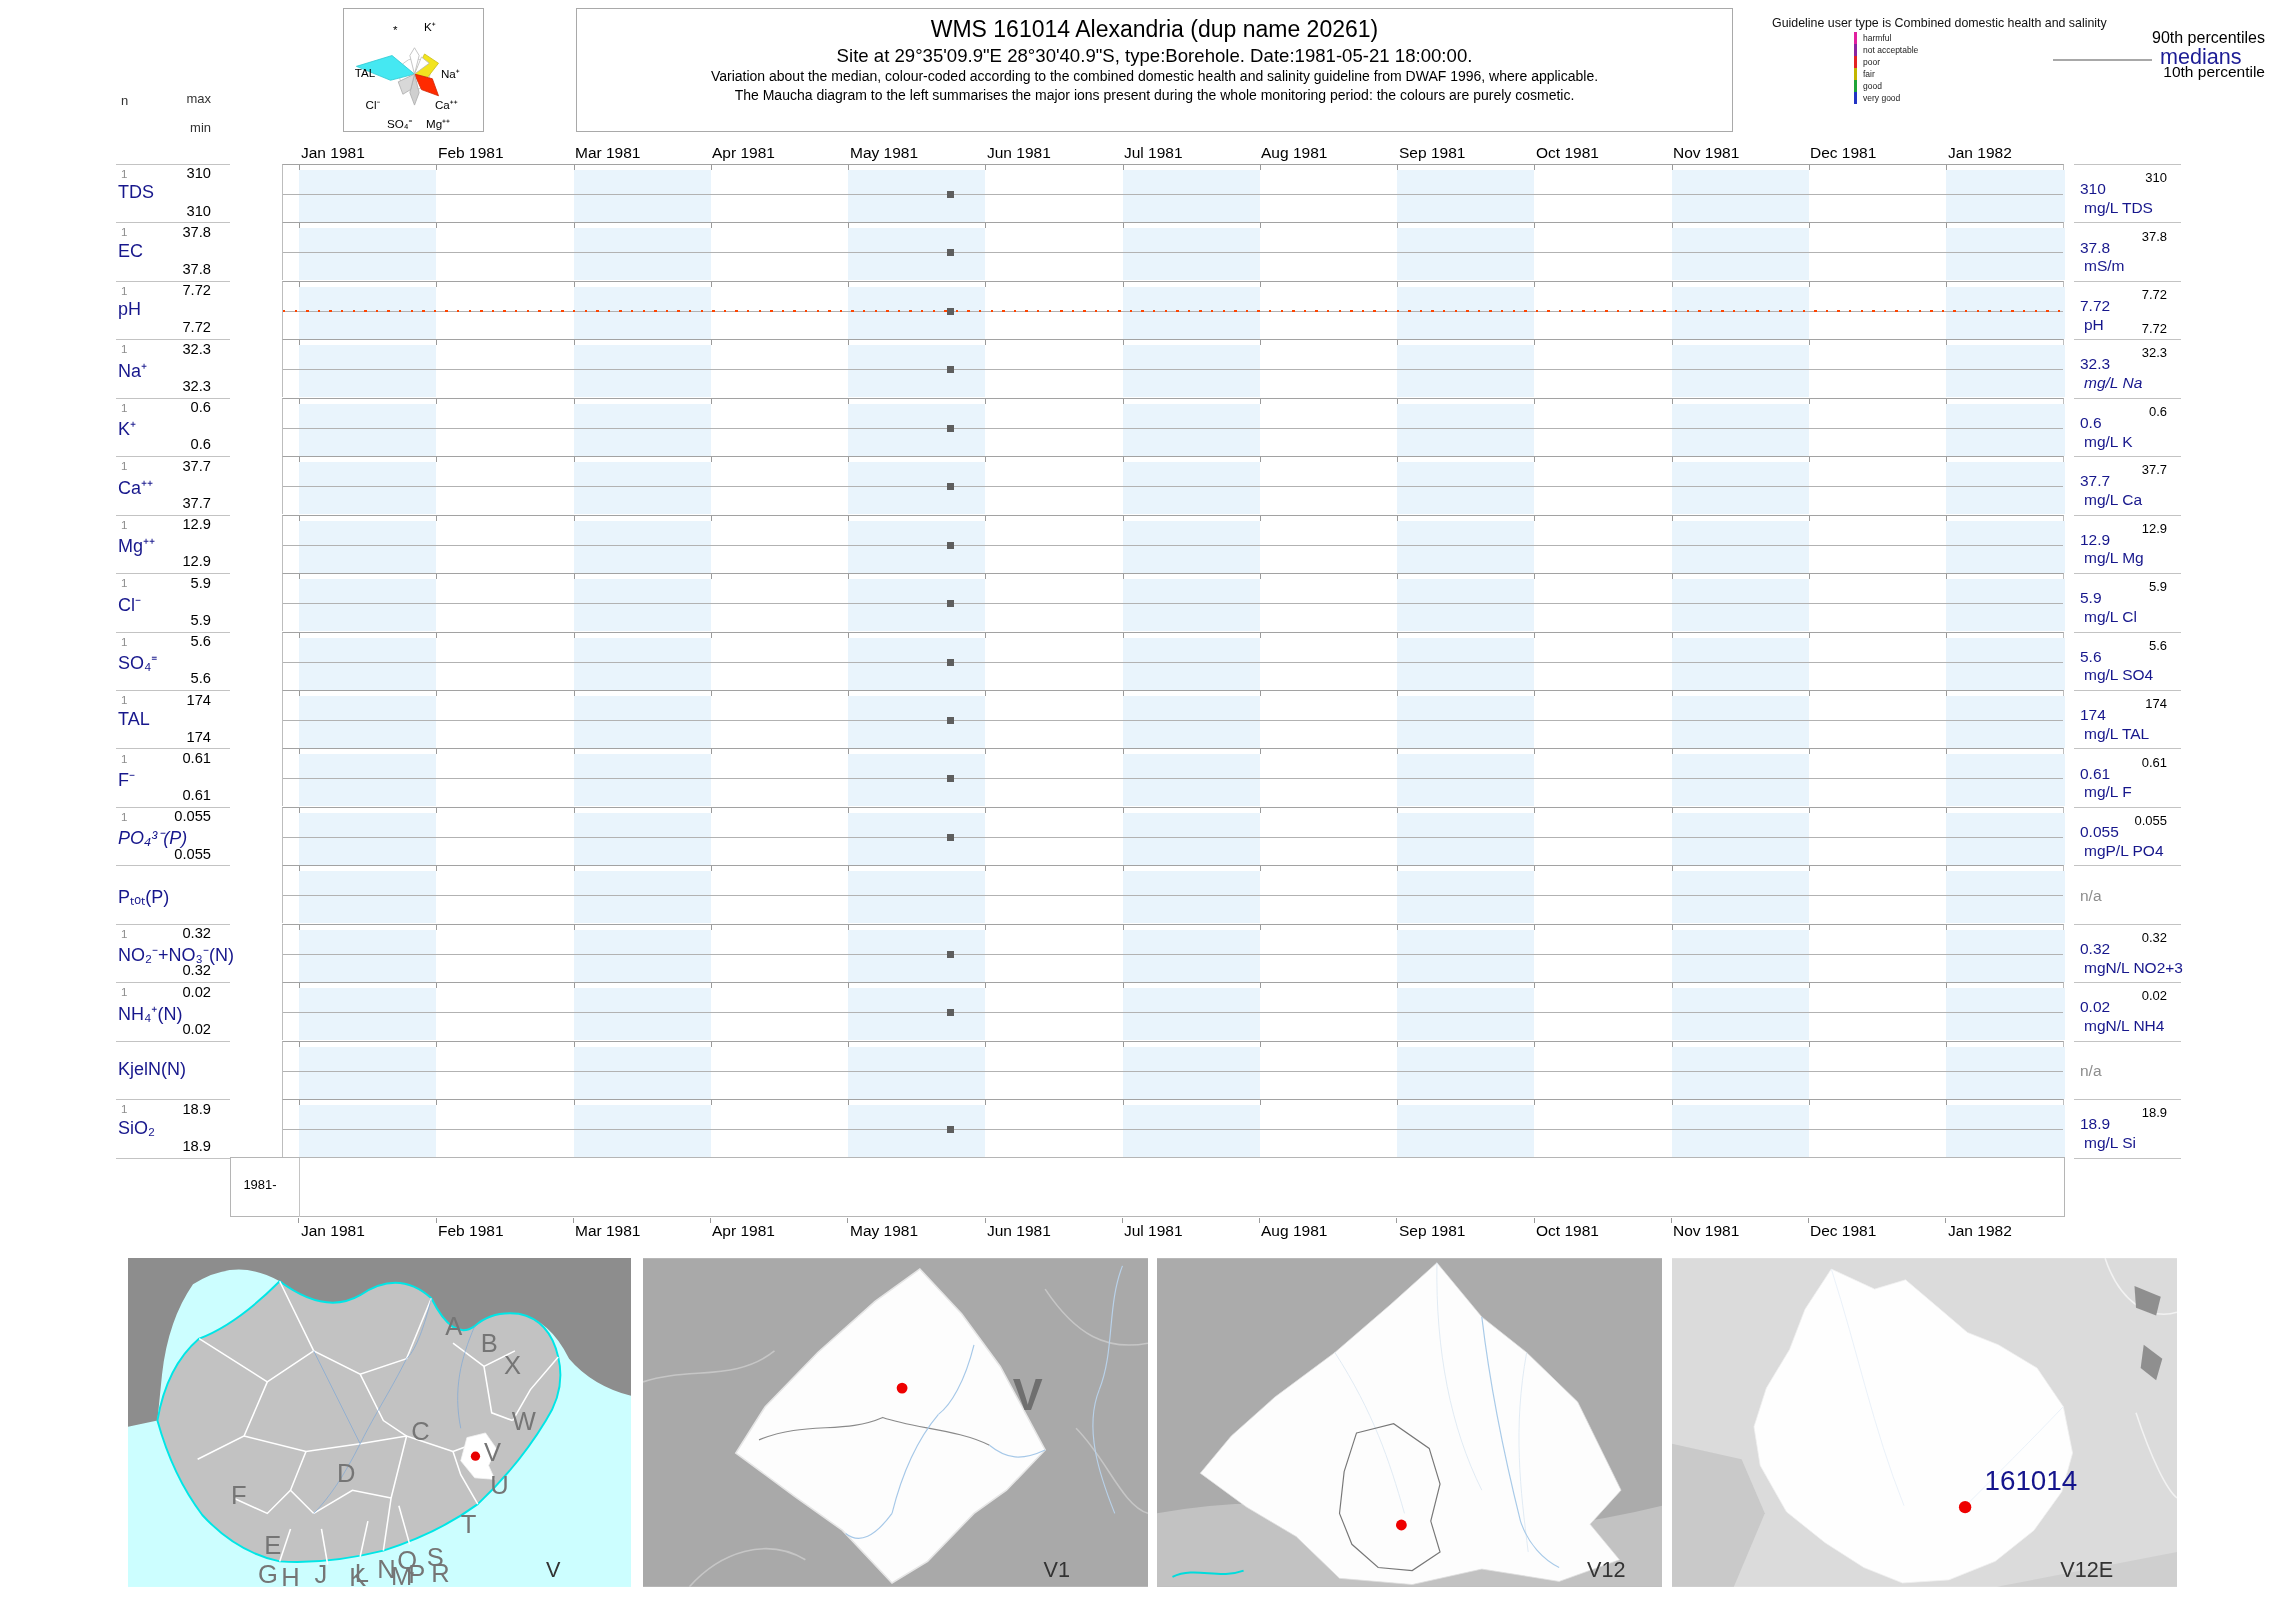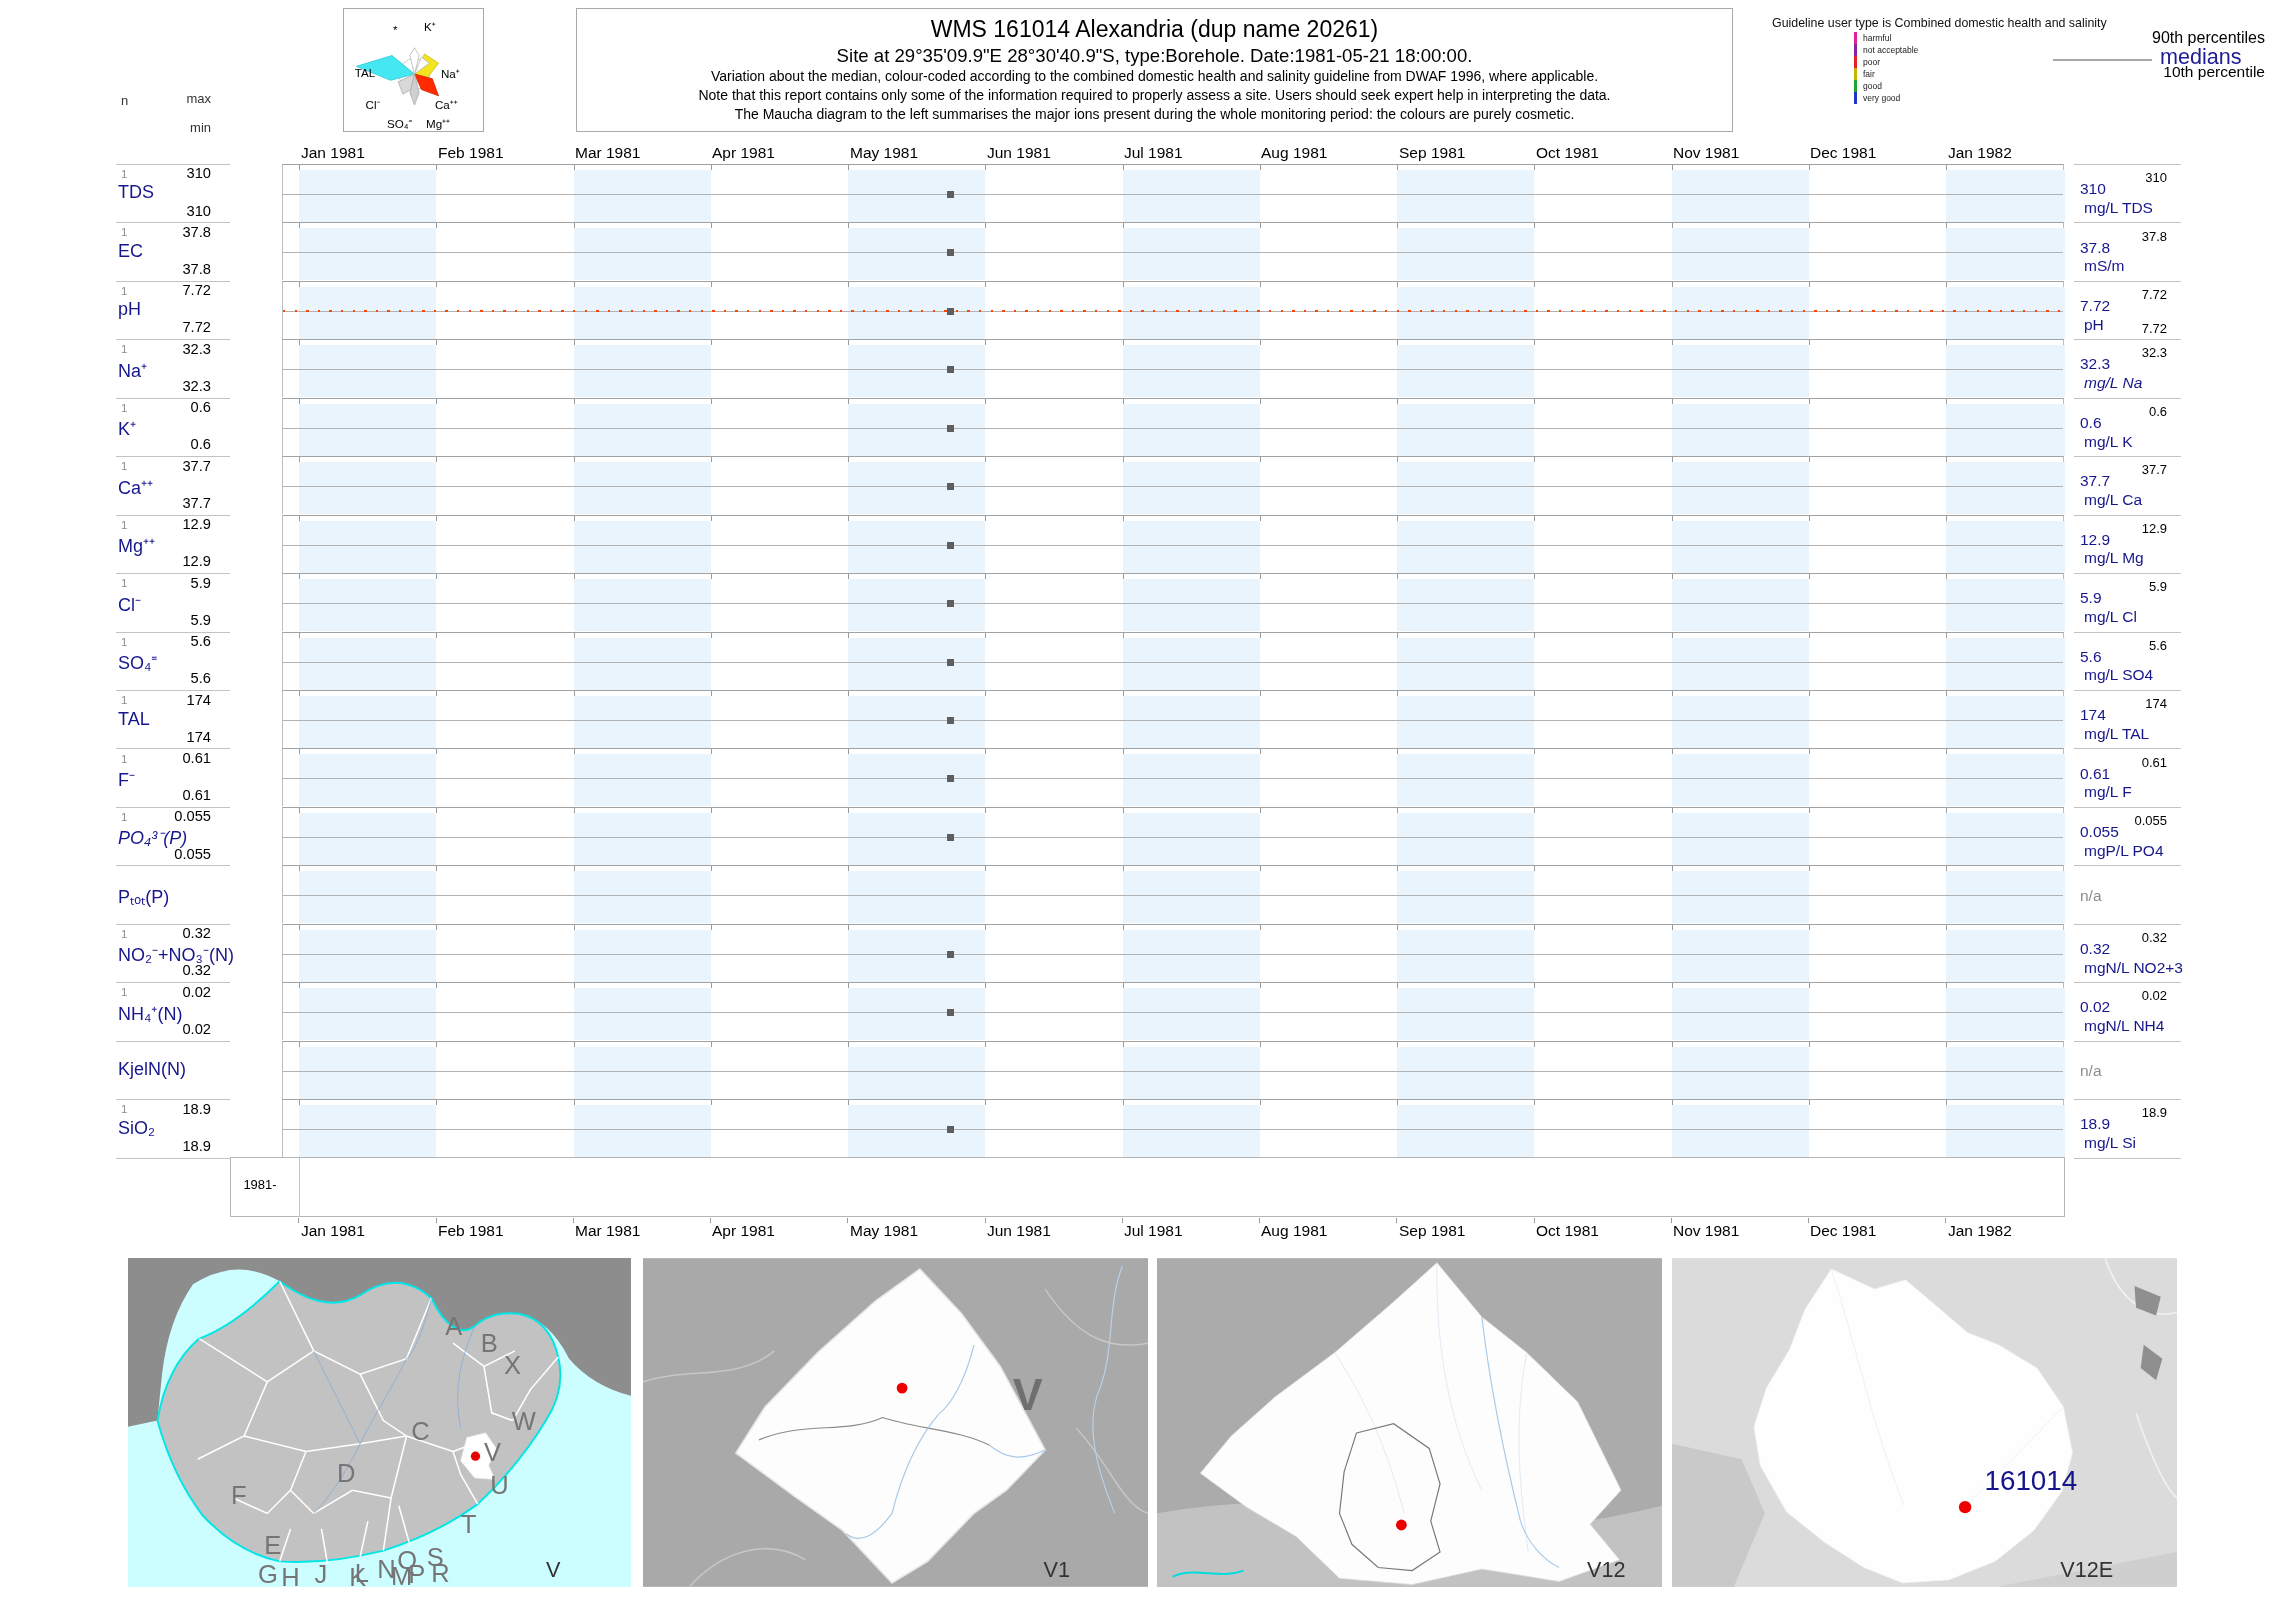--- a/index.html
+++ b/index.html
@@ -69,21 +69,20 @@
     <span class="mch" style="left:21.6px;top:88px;">Cl⁻</span>
     <span class="mch" style="left:91px;top:88px;">Ca⁺⁺</span>
     <span class="mch" style="left:43px;top:107px;">SO₄⁼</span>
     <span class="mch" style="left:82px;top:107px;">Mg⁺⁺</span>
   </div>
 
   <div class="abs box" id="title-box" style="left:576px;top:7.7px;width:1157px;height:124px;padding-top:6.2px;">
     <div class="center t-title">WMS 161014  Alexandria (dup name 20261)</div>
     <div class="center t-sub">Site at 29°35'09.9"E 28°30'40.9"S, type:Borehole. Date:1981-05-21 18:00:00.</div>
     <div class="center t-note">Variation about the median,  colour-coded according to the combined domestic health and salinity guideline from DWAF 1996, where applicable.</div>
-    <div class="center t-note">Note that this report contains only some of the information required to properly assess a site. Users should seek expert help in interpreting the data.</div>
     <div class="center t-note">The Maucha diagram to the left summarises the major ions present during the whole monitoring period: the colours are purely cosmetic.</div>
   </div>
 
   <div class="abs guideline" style="left:1772px;top:15.5px;">Guideline user type is Combined domestic health and salinity</div>
   <div class="abs p90lab" style="left:2095px;top:29px;">90th percentiles</div>
   <div class="abs" style="left:2053px;top:59px;width:99px;height:1.5px;background:#a8a8a8;"></div>
   <div class="abs medians" style="left:2160px;top:44px;">medians</div>
   <div class="abs p10lab" style="left:2095px;top:63px;font-size:15.5px;">10th percentile</div>
 
   <div class="abs stats-h" style="left:121px;top:93px;">n</div>

